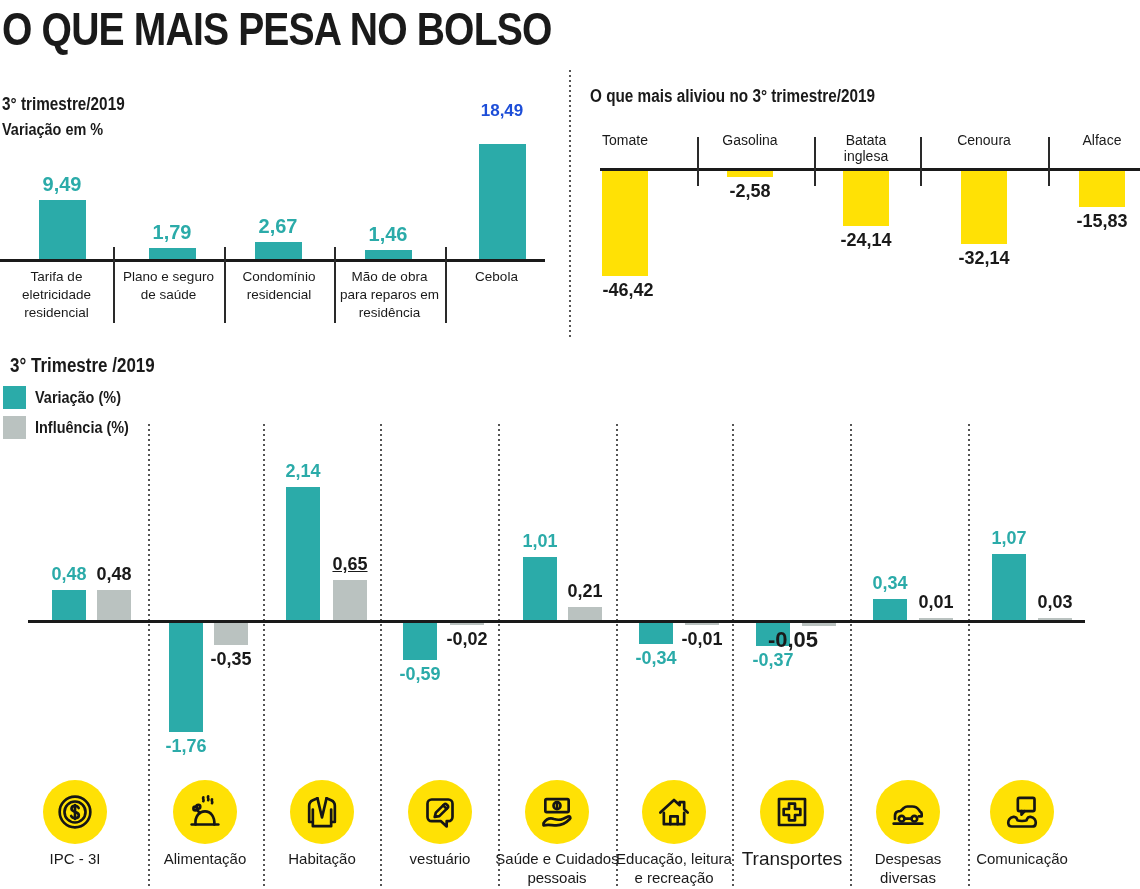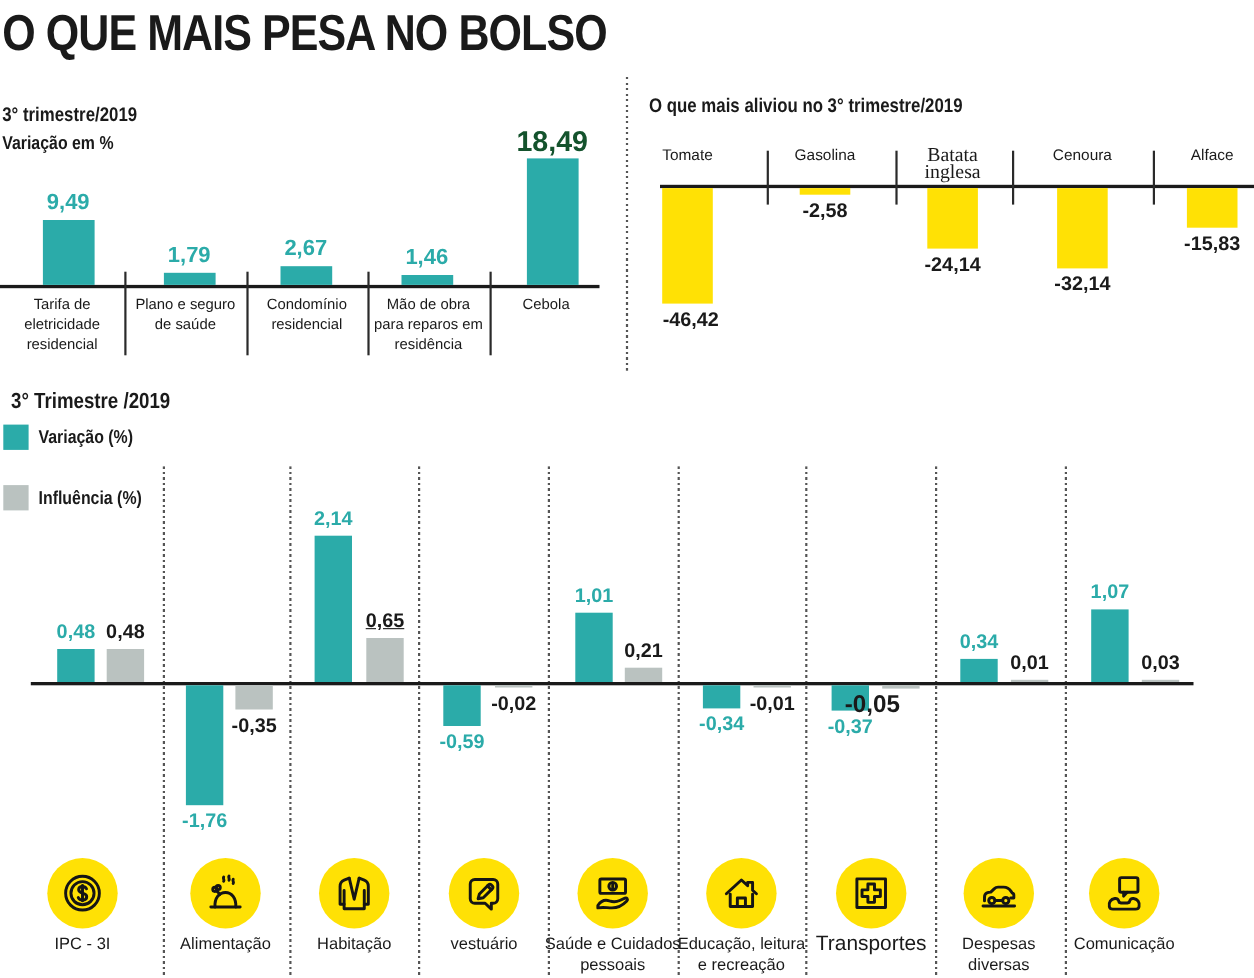--- a/index.html
+++ b/index.html
@@ -55,21 +55,21 @@
   <div class="vsep" style="left:569px;top:70px;height:267px;"></div>
 
   <div class="panel-title" style="left:590px;top:86px;">O que mais aliviou no 3° trimestre/2019</div>
 
   <div class="panel-title" style="left:10px;top:354px;font-size:20px;">3° Trimestre /2019</div>
 
   <div class="legend-item" style="left:3px;top:386px;">
     <span class="legend-swatch" style="background: rgb(43, 171, 169);"></span>
     <span class="legend-label">Variação (%)</span>
   </div>
-  <div class="legend-item" style="left:3px;top:416px;margin-top:25px;">
+  <div class="legend-item" style="left:3px;top:416px;">
     <span class="legend-swatch" style="background: rgb(186, 194, 192);"></span>
     <span class="legend-label">Influência (%)</span>
   </div>
 
   <div id="layer">
       <div class="axis" style="left: 0px; top: 259px; width: 545px; height: 3px;"></div>
       <div class="divider" style="left: 113px; top: 247px; height: 76px;"></div>
       <div class="divider" style="left: 224px; top: 247px; height: 76px;"></div>
       <div class="divider" style="left: 334px; top: 247px; height: 76px;"></div>
       <div class="divider" style="left: 445px; top: 247px; height: 76px;"></div>
@@ -93,42 +93,42 @@
         <span class="ln">residencial</span>
       </div>
       <div class="bar" style="left: 364.5px; top: 250px; width: 47px; height: 9px; background: rgb(43, 171, 169);"></div>
       <div class="val" style="left: 343px; top: 223px; width: 90px; font-size: 20px; color: rgb(43, 171, 169);">1,46</div>
       <div class="cat" style="left: 337px; top: 268px; width: 105px; font-size: 13.5px; line-height: 18px;">
         <span class="ln">Mão de obra</span>
         <span class="ln">para reparos em</span>
         <span class="ln">residência</span>
       </div>
       <div class="bar" style="left: 478.5px; top: 144px; width: 47px; height: 115px; background: rgb(43, 171, 169);"></div>
-      <div class="val" style="left: 457px; top: 117px; width: 90px; font-size: 26px; color: #14532d;">18,49</div>
+      <div class="val" style="left: 457px; top: 100px; width: 90px; font-size: 17px; color: #1d4ed8;">18,49</div>
       <div class="cat" style="left: 448px; top: 268px; width: 97px; font-size: 13.5px; line-height: 18px;">
         <span class="ln">Cebola</span>
       </div>
       <div class="axis" style="left: 600px; top: 168px; width: 540px; height: 3px;"></div>
       <div class="divider" style="left: 697px; top: 137px; height: 49px;"></div>
       <div class="divider" style="left: 814px; top: 137px; height: 49px;"></div>
       <div class="divider" style="left: 920px; top: 137px; height: 49px;"></div>
       <div class="divider" style="left: 1048px; top: 137px; height: 49px;"></div>
       <div class="bar" style="left: 602px; top: 171px; width: 46px; height: 105px; background: rgb(255, 225, 5);"></div>
       <div class="val" style="left: 580px; top: 279px; width: 96px; font-size: 18px; color: rgb(26, 26, 26);">-46,42</div>
       <div class="cat" style="left: 570px; top: 132px; width: 110px; font-size: 14px; line-height: 16px;">
         <span class="ln">Tomate</span>
       </div>
       <div class="bar" style="left: 727px; top: 171px; width: 46px; height: 6px; background: rgb(255, 225, 5);"></div>
       <div class="val" style="left: 702px; top: 180px; width: 96px; font-size: 18px; color: rgb(26, 26, 26);">-2,58</div>
       <div class="cat" style="left: 695px; top: 132px; width: 110px; font-size: 14px; line-height: 16px;">
         <span class="ln">Gasolina</span>
       </div>
       <div class="bar" style="left: 843px; top: 171px; width: 46px; height: 55px; background: rgb(255, 225, 5);"></div>
       <div class="val" style="left: 818px; top: 229px; width: 96px; font-size: 18px; color: rgb(26, 26, 26);">-24,14</div>
-      <div class="cat" style="left: 811px; top: 132px; width: 110px; font-size: 18px; line-height: 16px; font-family: Liberation Serif, serif;">
+      <div class="cat" style="left: 811px; top: 132px; width: 110px; font-size: 14px; line-height: 16px;">
         <span class="ln">Batata</span>
         <span class="ln">inglesa</span>
       </div>
       <div class="bar" style="left: 961px; top: 171px; width: 46px; height: 73px; background: rgb(255, 225, 5);"></div>
       <div class="val" style="left: 936px; top: 247px; width: 96px; font-size: 18px; color: rgb(26, 26, 26);">-32,14</div>
       <div class="cat" style="left: 929px; top: 132px; width: 110px; font-size: 14px; line-height: 16px;">
         <span class="ln">Cenoura</span>
       </div>
       <div class="bar" style="left: 1079px; top: 171px; width: 46px; height: 36px; background: rgb(255, 225, 5);"></div>
       <div class="val" style="left: 1054px; top: 210px; width: 96px; font-size: 18px; color: rgb(26, 26, 26);">-15,83</div>

